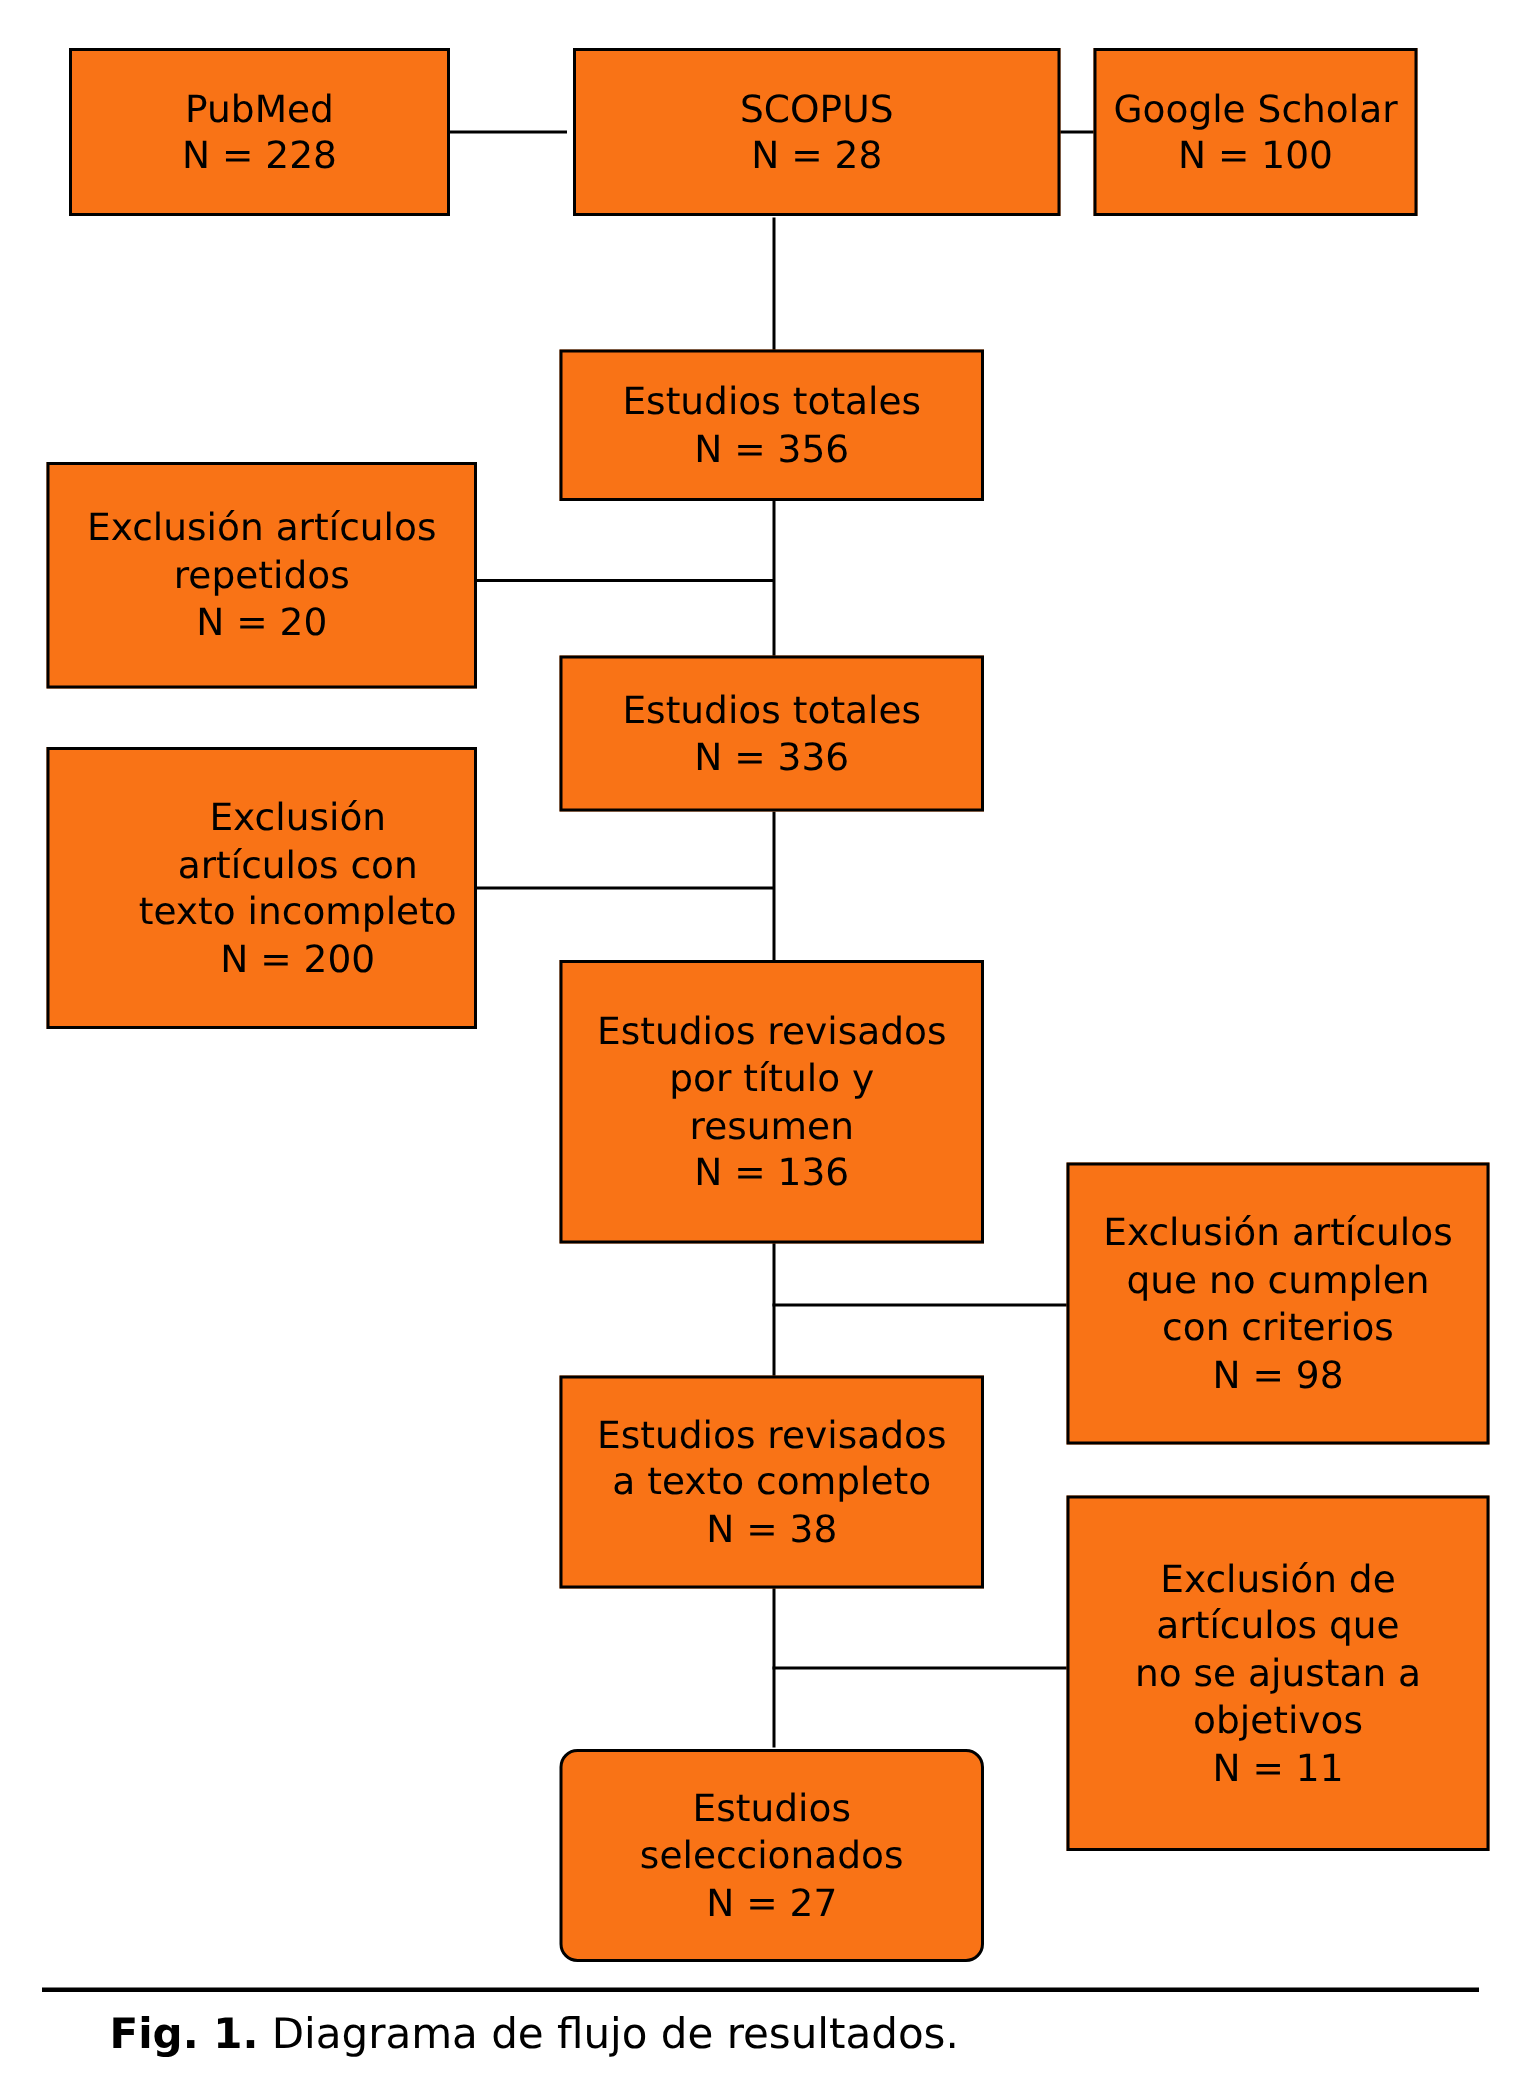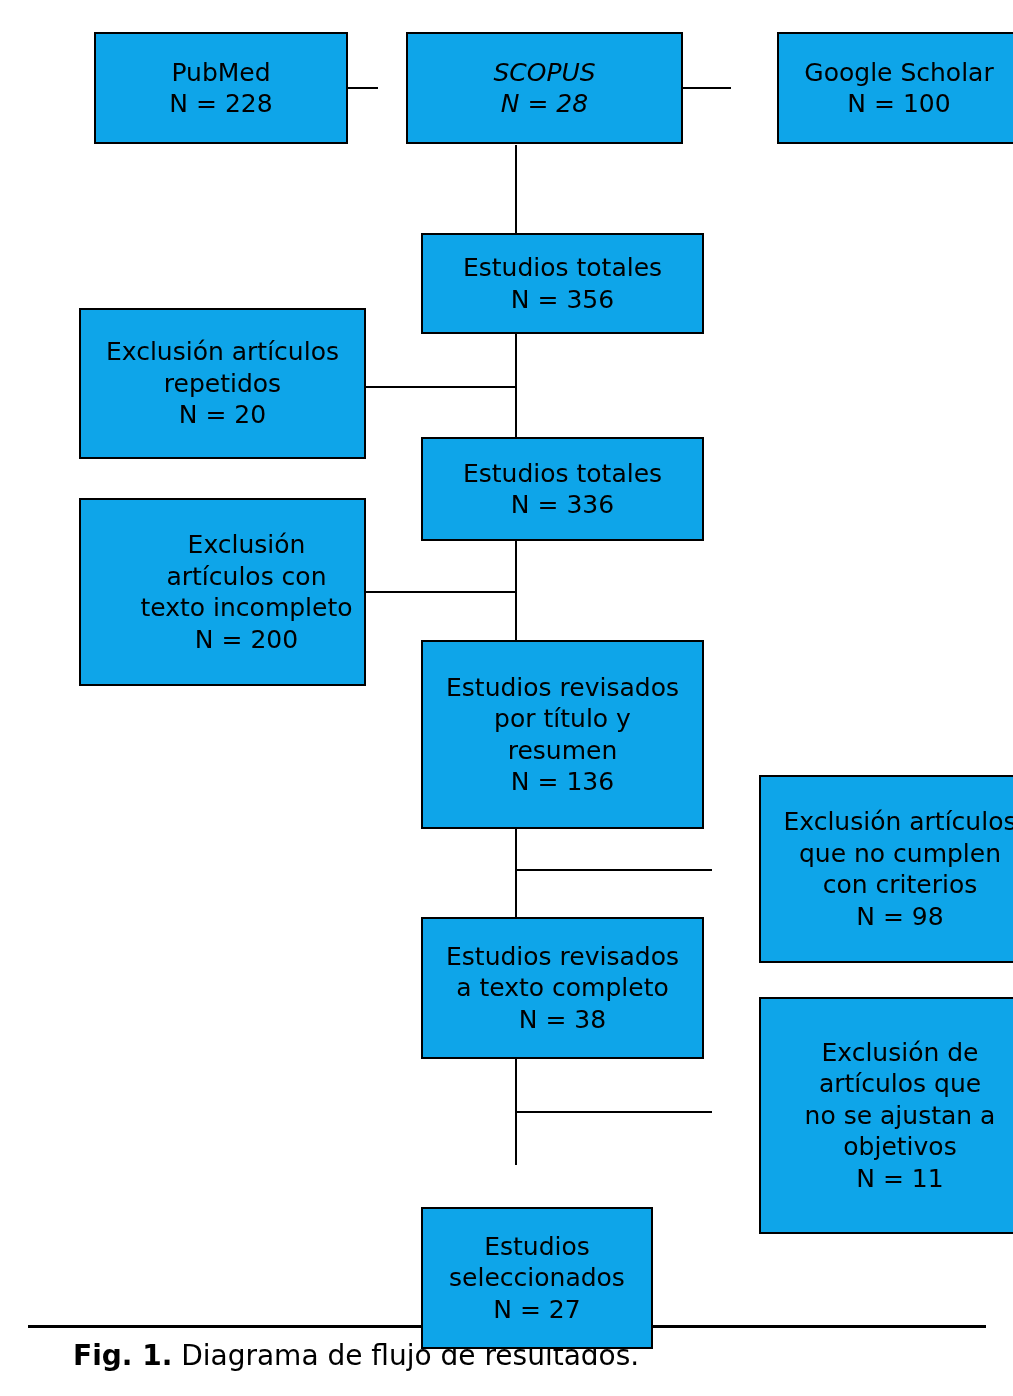--- a/index.html
+++ b/index.html
@@ -15,30 +15,29 @@
     position: relative;
     width: 1013px;
     height: 1396px;
     overflow: hidden;
     background: #ffffff;
   }
   .box {
     position: absolute;
     box-sizing: border-box;
     border: 2px solid #000000;
-    background: #0ea5e9;
+    background: #f97316;
     display: flex;
     align-items: center;
     justify-content: center;
     text-align: center;
     line-height: 1.26;
     font-size: 25px;
     white-space: pre-line;
     z-index: 2;
-    margin-left: 48px;
   }
   .line {
     position: absolute;
     background: #000000;
     z-index: 1;
   }
   .h { height: 2px; }
   .v { width: 2px; }
   #caption-rule {
     position: absolute;
@@ -75,24 +74,24 @@
   <div class="line v" style="left:515px; top:541px; height:100px;"></div>
   <div class="line h" style="left:317px; top:591px; width:199px;"></div>
   <div class="line v" style="left:515px; top:828px; height:90px;"></div>
   <div class="line h" style="left:515px; top:869px; width:197px;"></div>
   <div class="line v" style="left:515px; top:1058px; height:107px;"></div>
   <div class="line h" style="left:515px; top:1111px; width:197px;"></div>
 
   <div class="box" style="left:46px; top:32px; width:254px; height:112px;">PubMed
 N = 228</div>
 
-  <div class="box" style="left:358px; top:32px; width:277px; height:112px;font-style:italic;">SCOPUS
+  <div class="box" style="left:382px; top:32px; width:325px; height:112px;">SCOPUS
 N = 28</div>
 
-  <div class="box" style="left:729px; top:32px; width:244px; height:112px;">Google Scholar
+  <div class="box" style="left:729px; top:32px; width:216px; height:112px;">Google Scholar
 N = 100</div>
 
   <div class="box" style="left:373px; top:233px; width:283px; height:101px;">Estudios totales
 N = 356</div>
 
   <div class="box" style="left:31px; top:308px; width:287px; height:151px;">Exclusión artículos
 repetidos
 N = 20</div>
 
   <div class="box" style="left:373px; top:437px; width:283px; height:104px;">Estudios totales
@@ -116,21 +115,21 @@
   <div class="box" style="left:373px; top:917px; width:283px; height:142px;">Estudios revisados
 a texto completo
 N = 38</div>
 
   <div class="box" style="left:711px; top:997px; width:282px; height:237px;">Exclusión de
 artículos que
 no se ajustan a
 objetivos
 N = 11</div>
 
-  <div class="box" style="left:373px; top:1207px; width:232px; height:142px;">Estudios
+  <div class="box" style="left:373px; top:1166px; width:283px; height:142px;border-radius:12px;">Estudios
 seleccionados
 N = 27</div>
 
   <div id="caption-rule"></div>
 
   <div id="caption"><span class="fig-label">Fig. 1.</span><span> Diagrama de flujo de resultados.</span></div>
 
 </div>
 
 </body></html>

